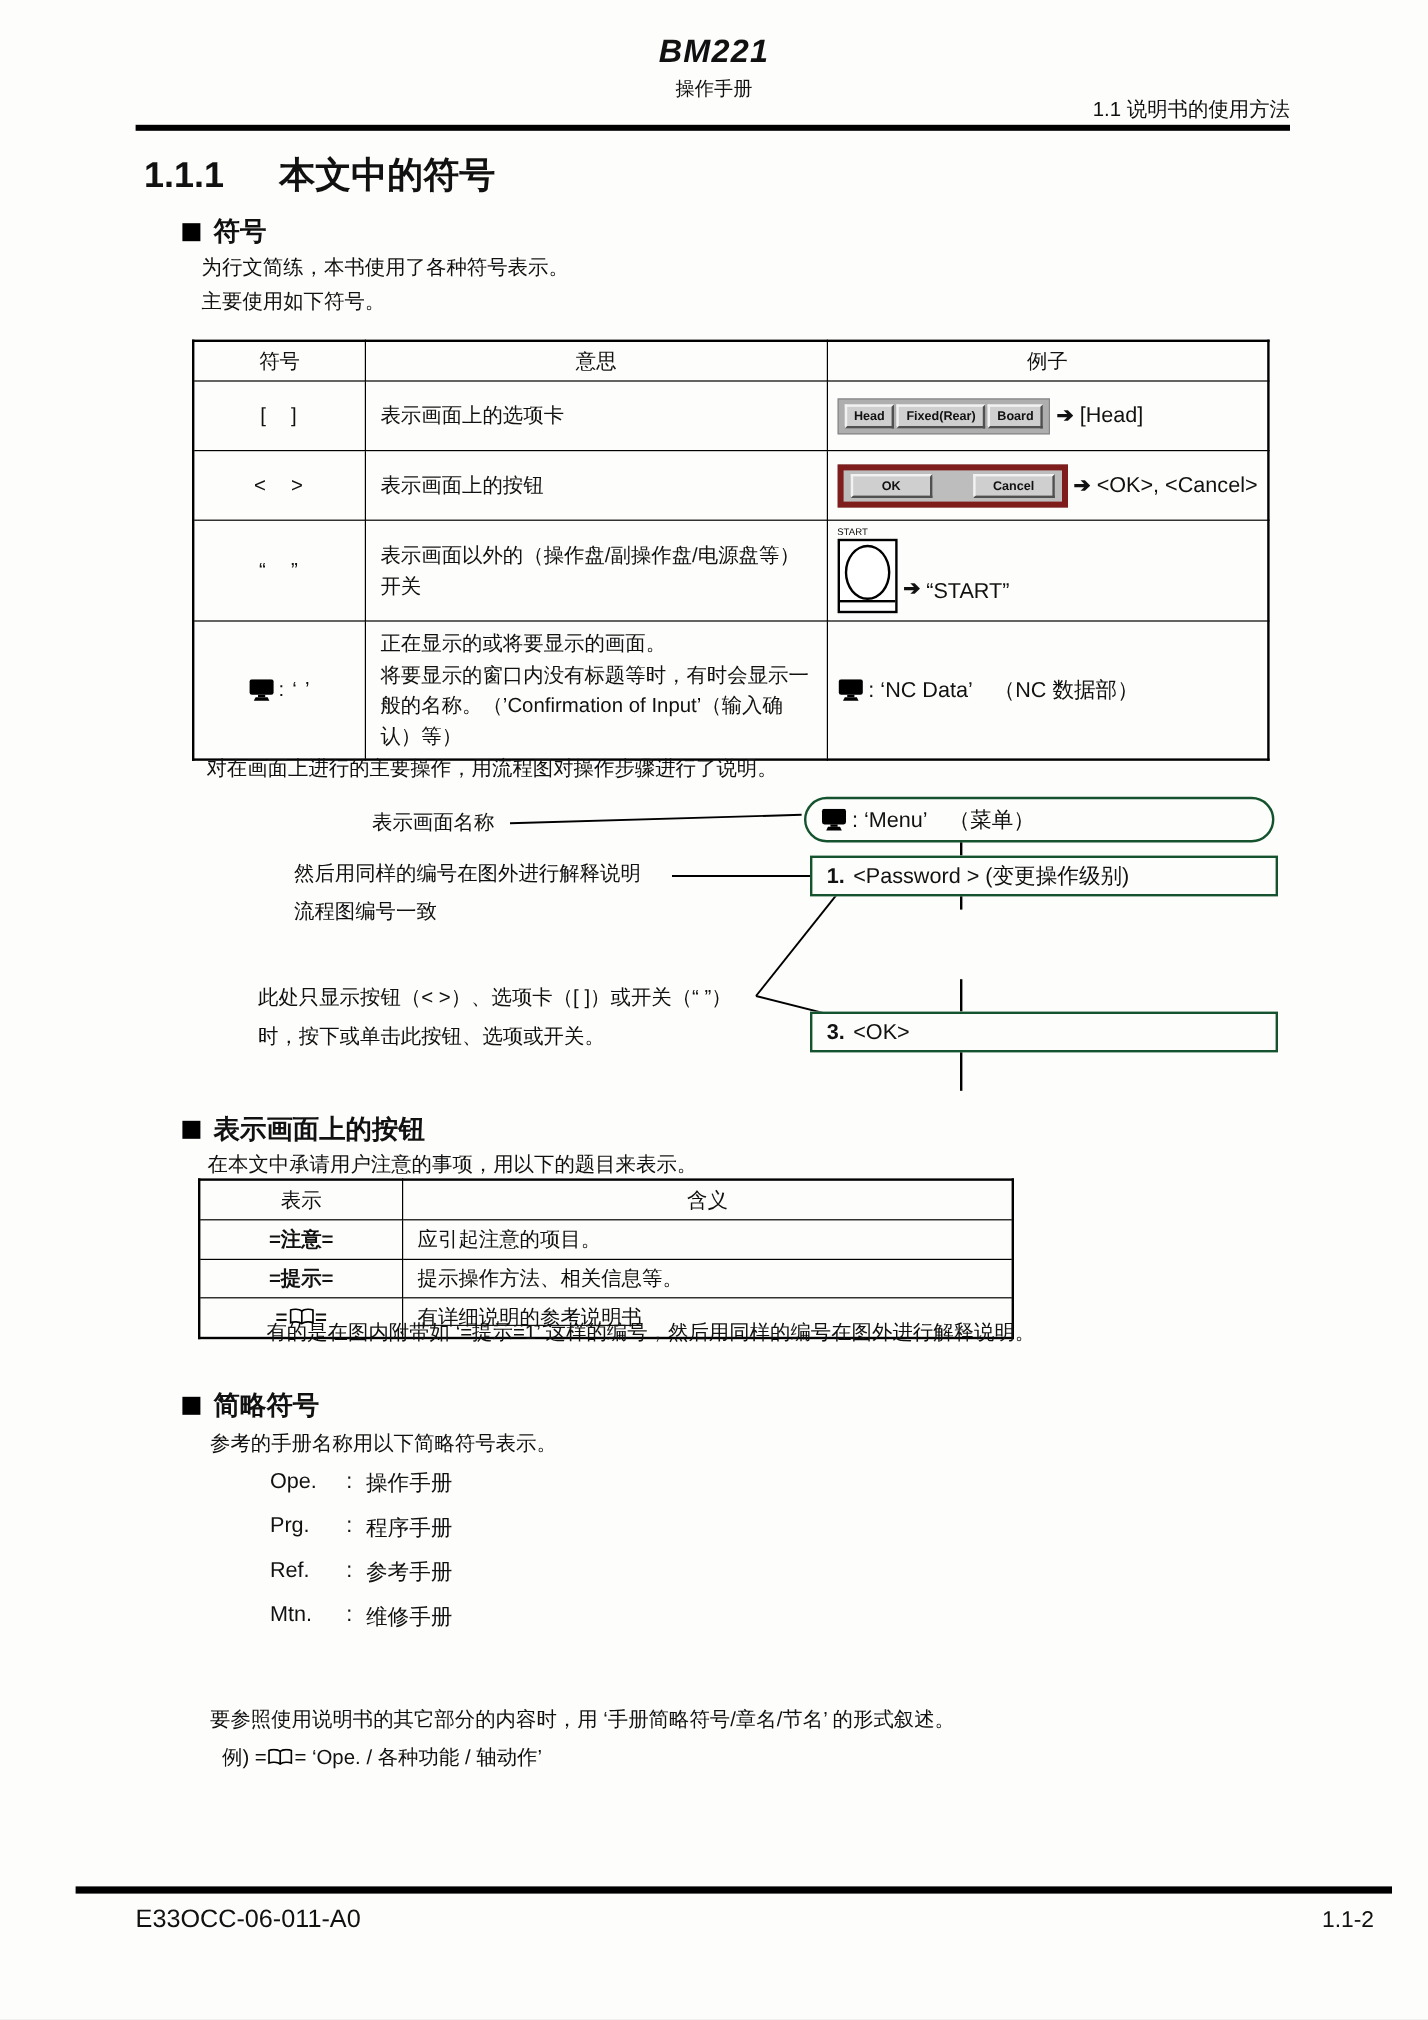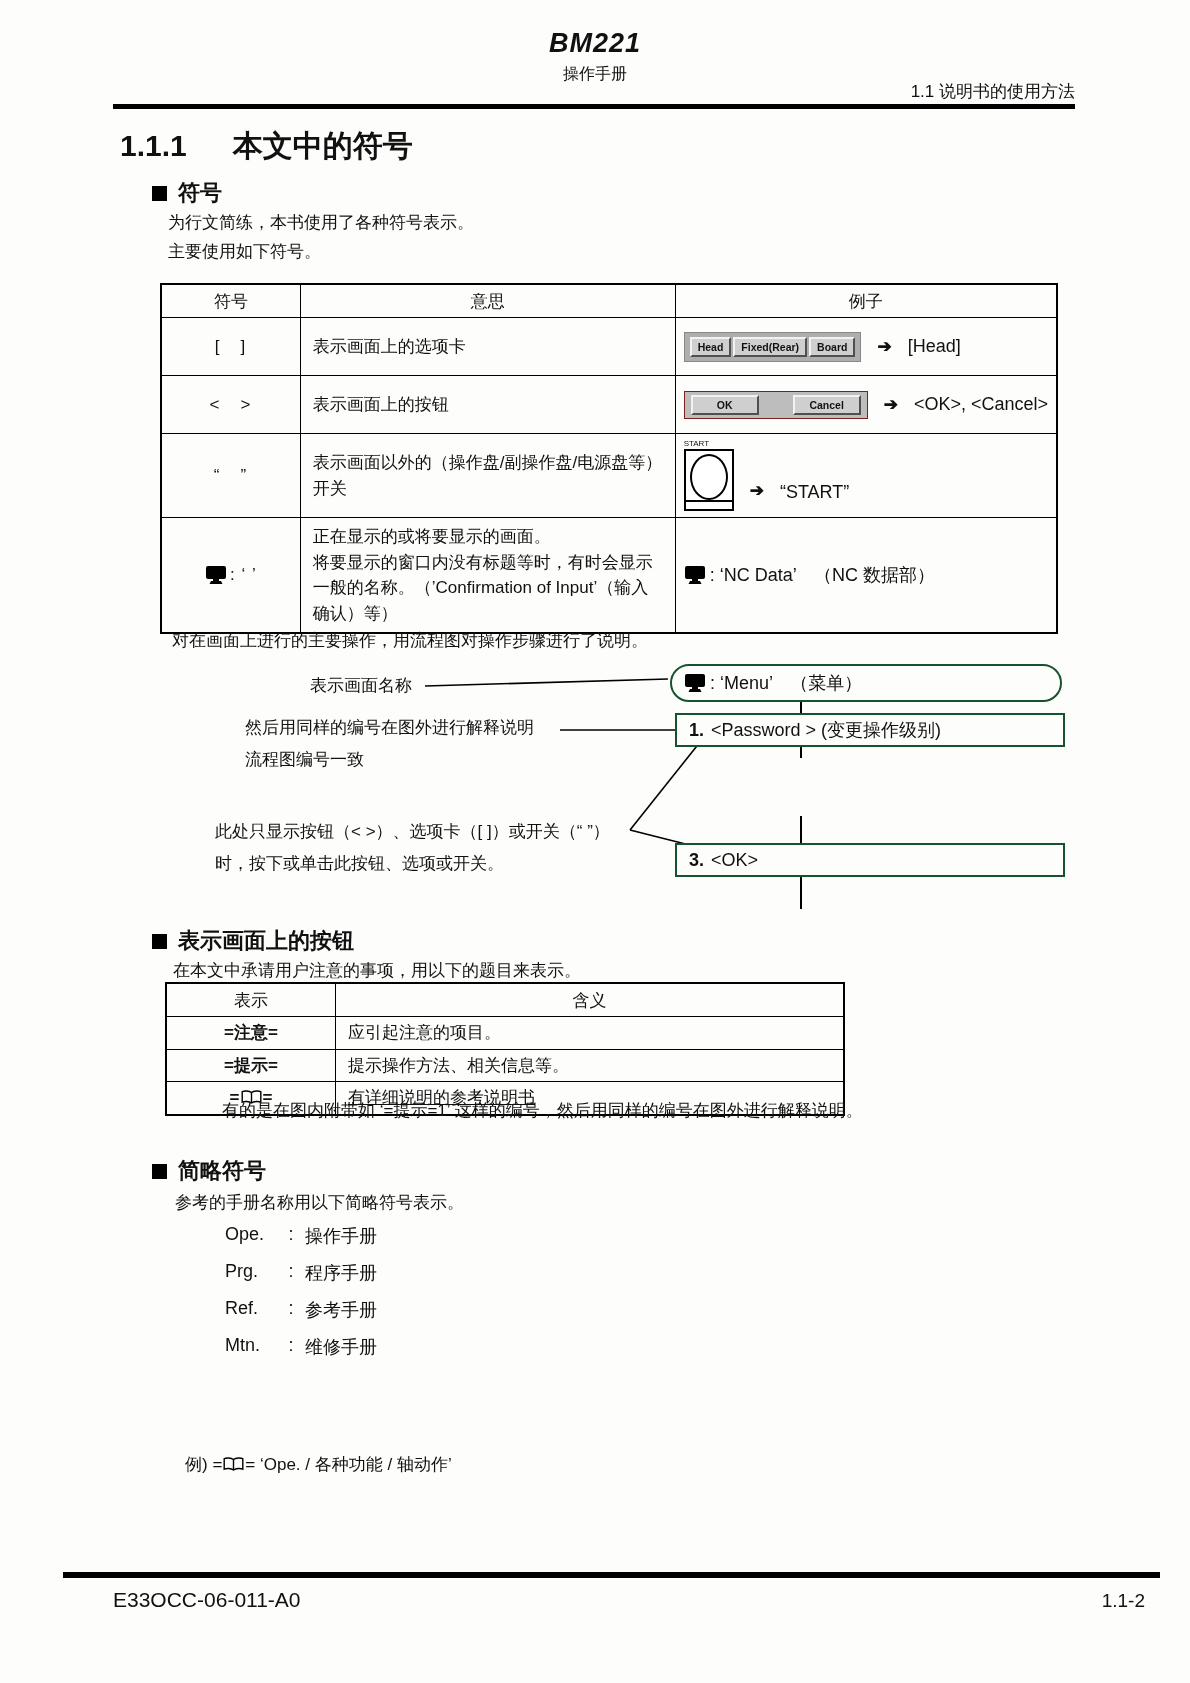--- a/index.html
+++ b/index.html
@@ -23,30 +23,30 @@
 
   
   table{border-collapse:collapse;background:#fdfdfc;}
   .dtable{border:2px solid #000;}
   .dtable th,.dtable td{border:1.8px solid #000;font-size:17px;font-weight:normal;vertical-align:middle;}
   .dtable th{text-align:center;height:30px;}
   .cell-sym{text-align:center;font-size:19px;letter-spacing:2px;}
   .cell-meaning{padding:6px 10px 6px 12px;line-height:1.5;}
   .cell-example{padding:6px 8px;}
 
-  .ex-row{display:flex;align-items:center;gap:16px;}
+  .ex-row{display:flex;align-items:center;gap:5px;}
   .arr{font-weight:bold;font-size:17px;flex:none;}
   .ex-result{font-size:18px;white-space:nowrap;}
 
   
   .tab-strip{background:#aeaeae;padding:4px 5px;display:flex;gap:2px;border:1px solid #888;}
   .win-tab,.win-btn{background:#cfcfcf;border-top:2px solid #f2f2f2;border-left:2px solid #f2f2f2;
       border-right:2px solid #505050;border-bottom:2px solid #505050;
       font-size:10.5px;font-weight:bold;padding:2px 6px;white-space:nowrap;}
-  .btn-strip{background:#bdbdbd;padding:3px 6px;display:flex;gap:34px;border:1px solid #7f1d1d;}
+  .btn-strip{background:#bdbdbd;padding:3px 6px;display:flex;gap:34px;border:5px solid #7f1d1d;}
   .win-btn{min-width:52px;text-align:center;}
 
   .start-wrap{display:flex;flex-direction:column;align-items:flex-start;}
   .start-cap{font-size:8px;line-height:1;margin-bottom:1px;}
   .start-box{width:46px;height:58px;border:2px solid #000;position:relative;display:flex;justify-content:center;background:#fff;}
   .start-circle{width:34px;height:42px;border:2px solid #000;border-radius:50%;margin-top:3px;}
   .start-baseline{position:absolute;bottom:7px;left:0;right:0;border-top:2px solid #000;}
 
   .mon{flex:none;display:inline-block;}
 
@@ -290,20 +290,21 @@
       <span class="sep">:</span>
       <span>参考手册</span>
     </div>
     <div class="abbr-item">
       <span class="ab">Mtn.</span>
       <span class="sep">:</span>
       <span>维修手册</span>
     </div>
   </div>
 
+  <div class="abs body-txt" style="top:1420px;left:175px;">要参照使用说明书的其它部分的内容时，用 ‘手册简略符号/章名/节名’ 的形式叙述。</div>
   <div class="abs body-txt" style="top:1452px;left:185px;">
     <span>例) =</span><svg class="book-ic" width="21" height="15" viewBox="0 0 21 15">
         <path d="M10.5 2.5 C8 0.7, 3.5 0.7, 1.2 1.7 L1.2 12.2 C3.5 11.2, 8 11.2, 10.5 13 C13 11.2, 17.5 11.2, 19.8 12.2 L19.8 1.7 C17.5 0.7, 13 0.7, 10.5 2.5 Z" fill="none" stroke="#000" stroke-width="1.4"></path>
         <line x1="10.5" y1="2.5" x2="10.5" y2="13" stroke="#000" stroke-width="1.4"></line>
       </svg><span>= ‘Ope. /  各种功能 /  轴动作’</span>
   </div>
 
   <div class="abs ftr-rule"></div>
   <div class="abs ftr-code">E33OCC-06-011-A0</div>
   <div class="abs ftr-page">1.1-2</div>

